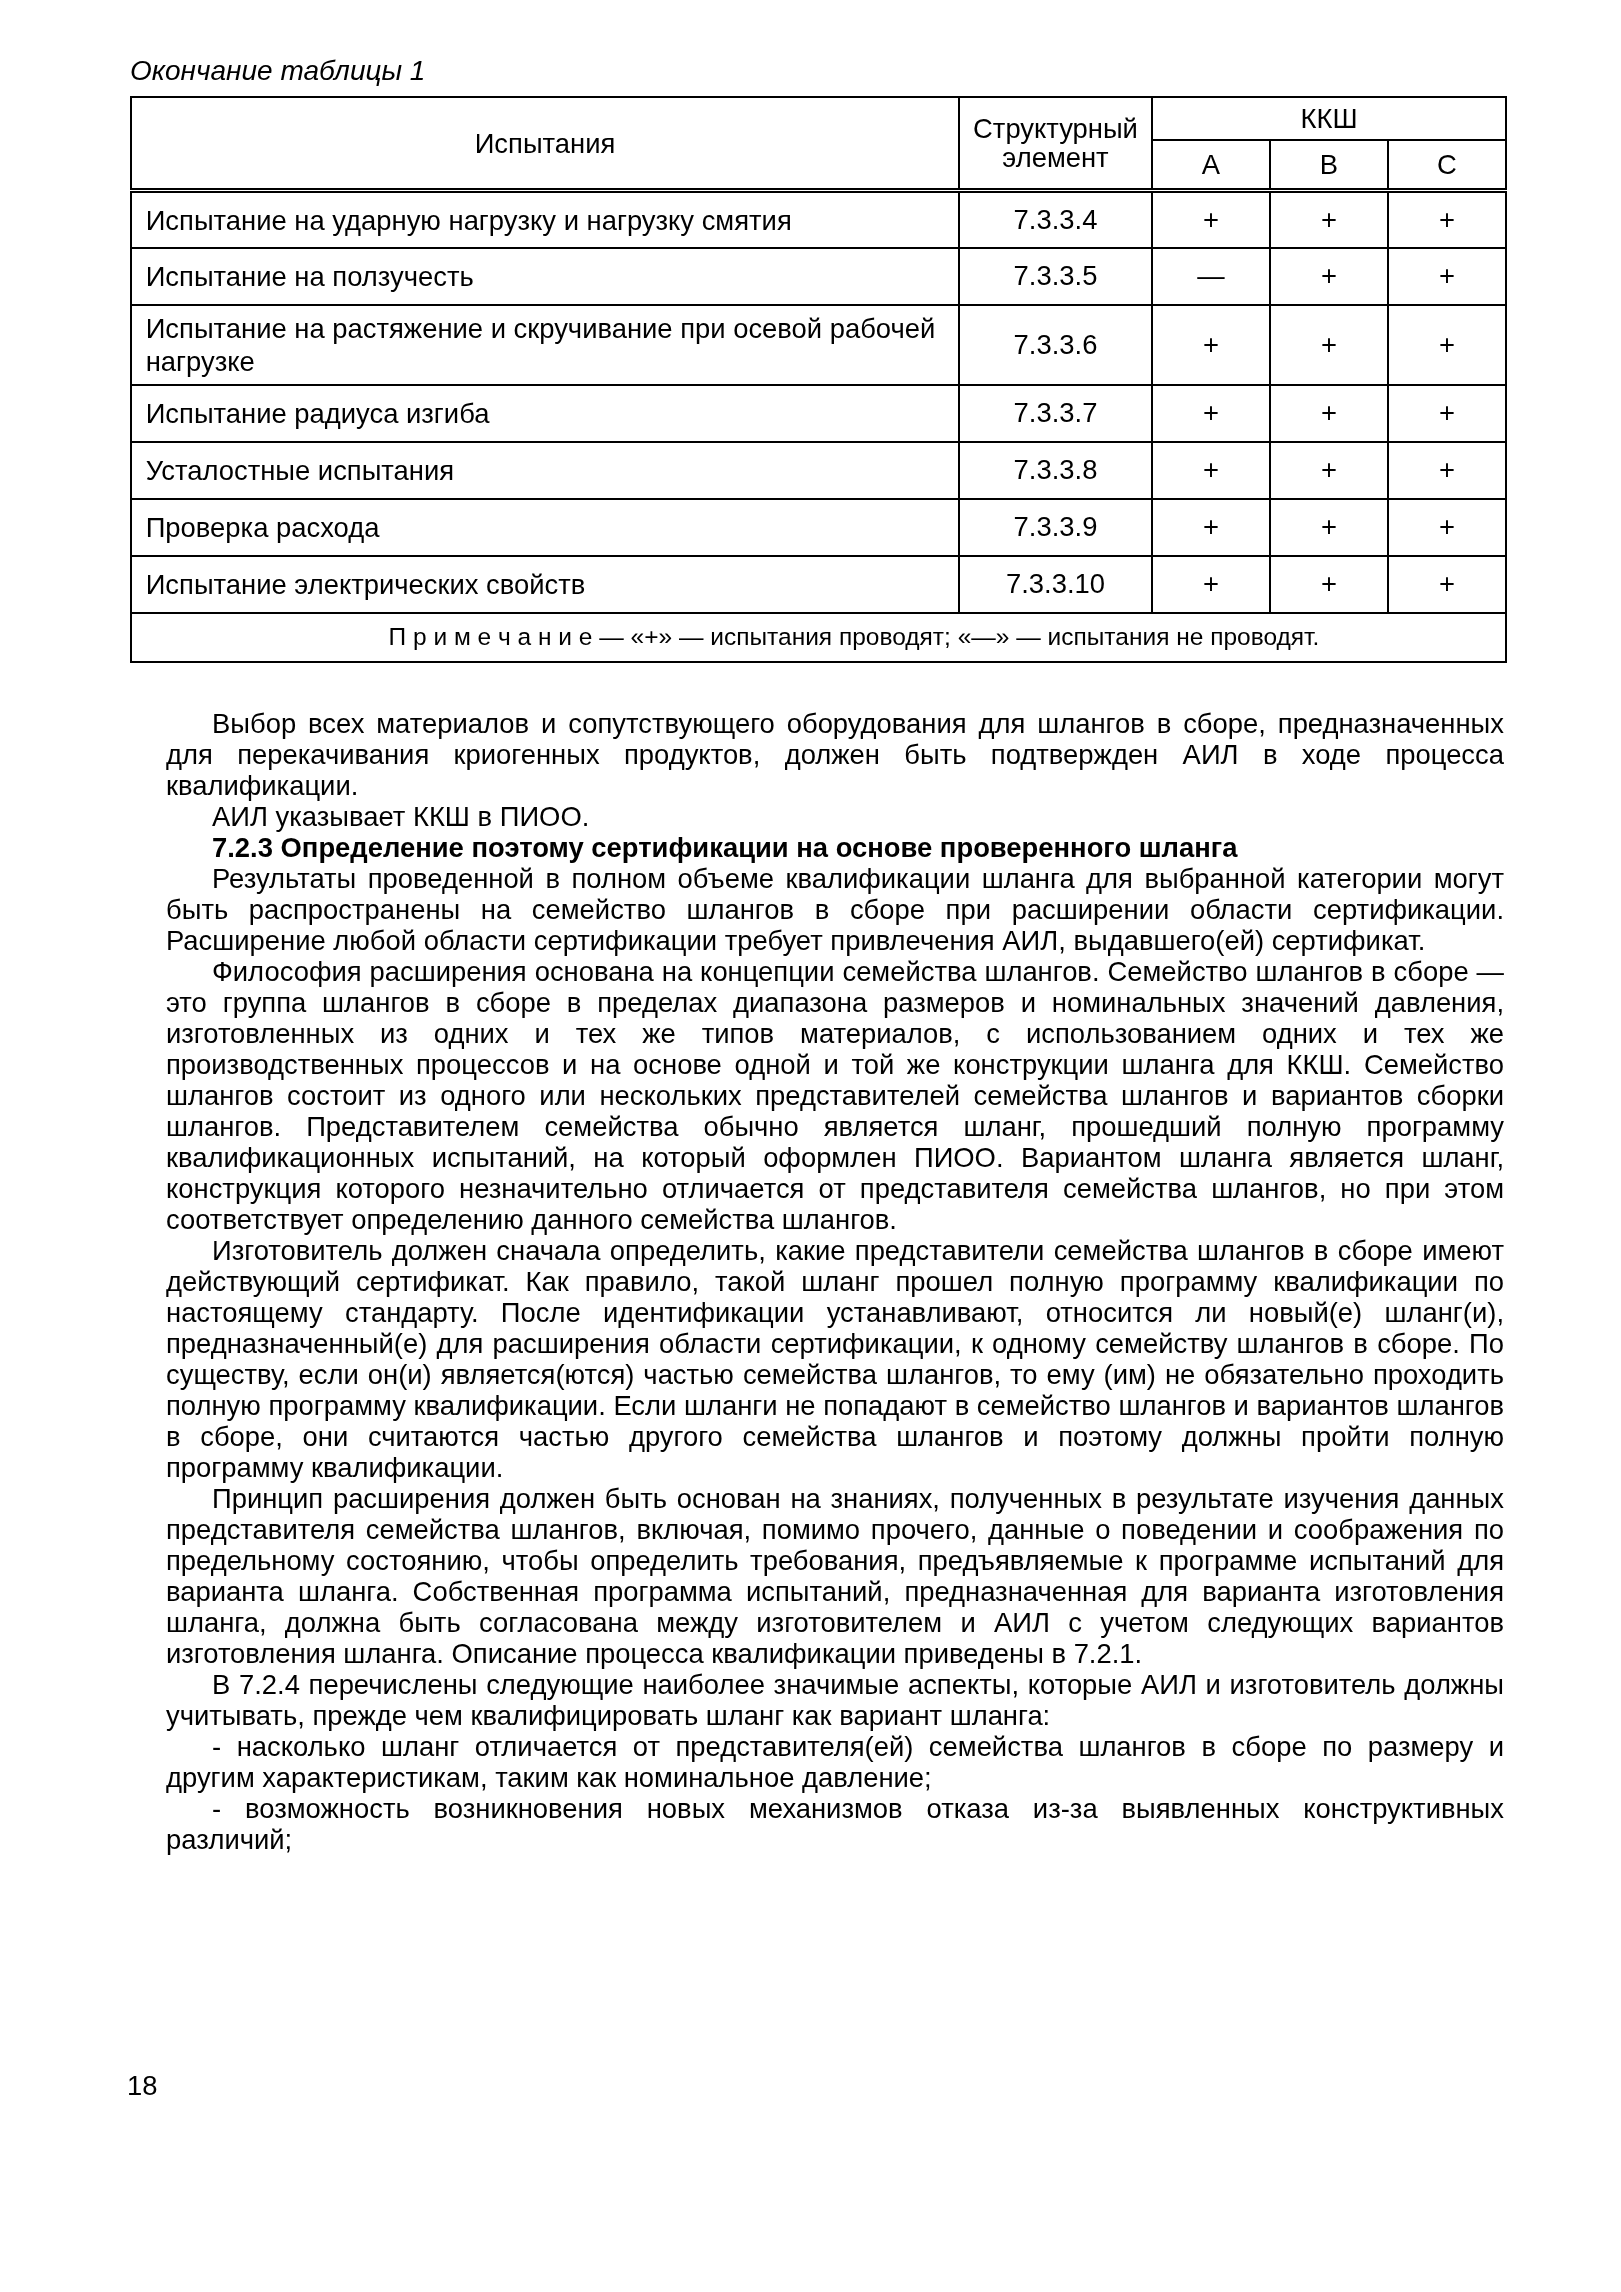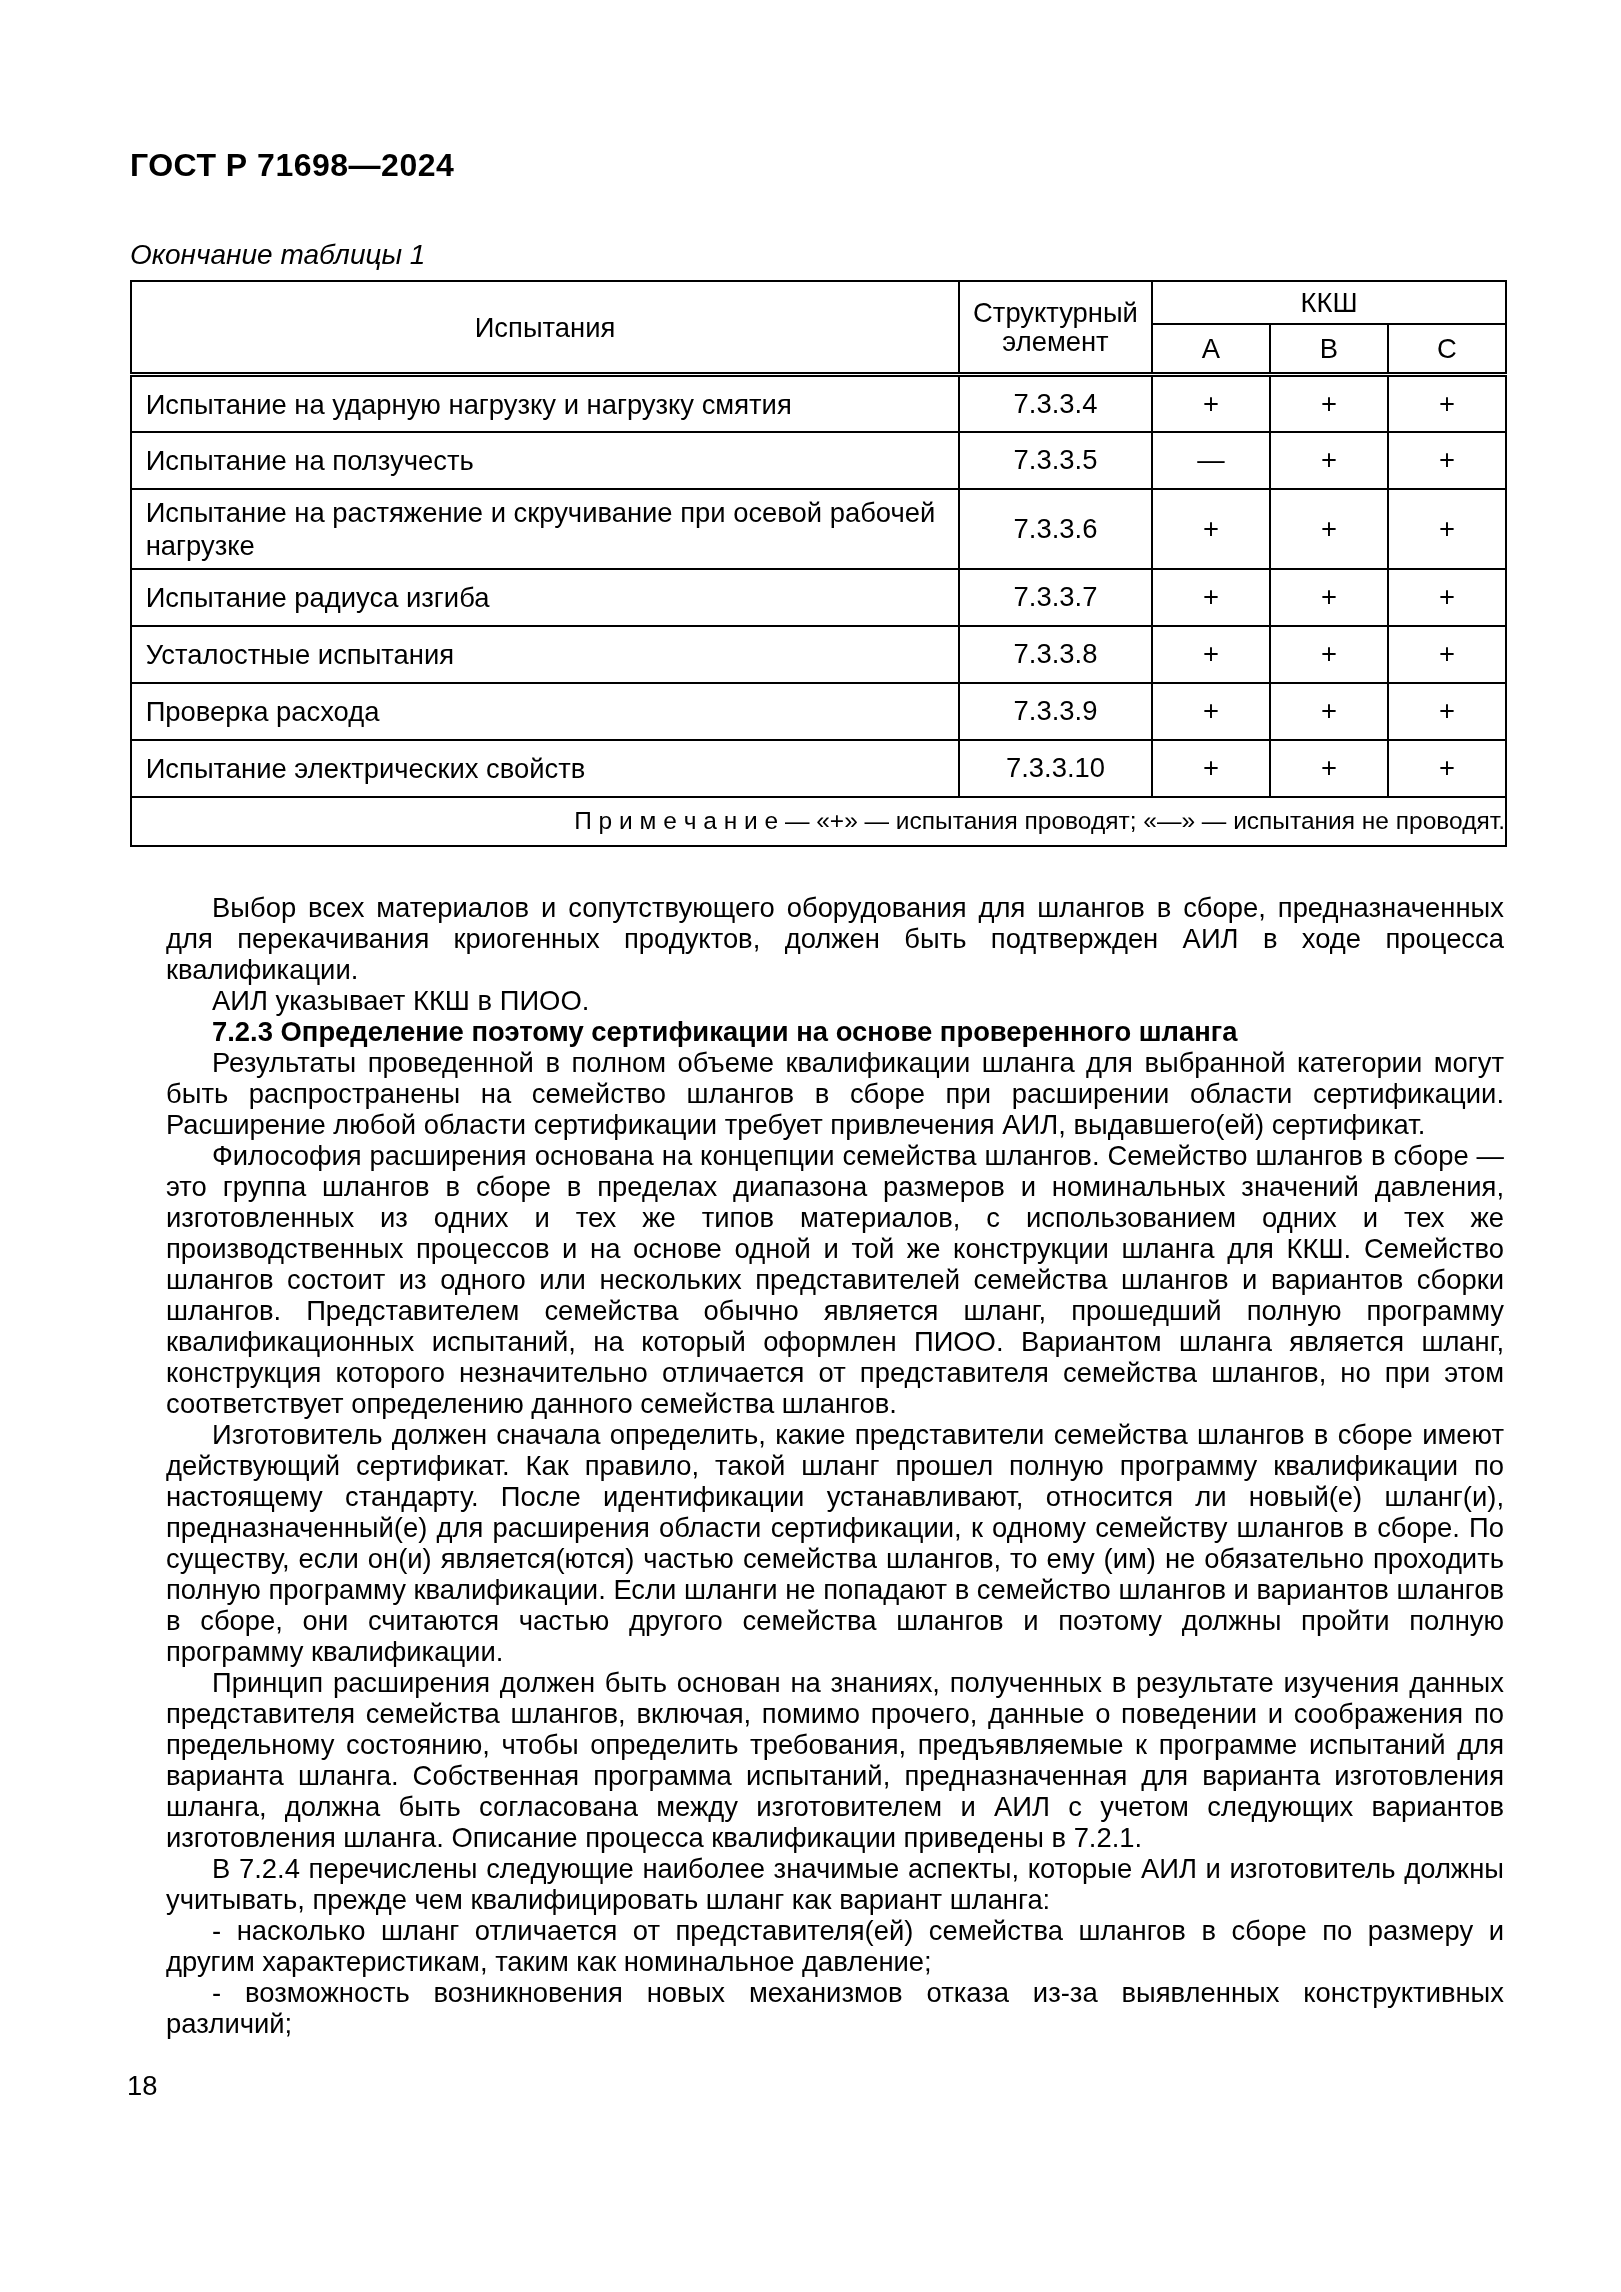--- a/index.html
+++ b/index.html
@@ -60,21 +60,21 @@
     text-align: left;
     padding: 5.9px 9.8px 5.9px 13.7px;
     line-height: 33px;
   }
   td.center { text-align: center; }
   td.heavy { border: 2.9px solid #000000; }
   td.note-cell {
     height: 49px;
     font-size: 24.5px;
     padding-left: 71px;
-    text-align: right;
+    text-align: center;
   }
   .body-text {
     margin-top: 45px;
     font-size: 27.4px;
     line-height: 31px;
     text-align: justify;
     margin-left: 36px;
   }
   .body-text p {
     text-indent: 46px;
@@ -87,21 +87,20 @@
     top: 2070px;
     font-size: 27.4px;
   }
 </style>
 </head>
 <body>
 
 <div class="page">
   <div class="content">
 
-    <div class="doc-header">ГОСТ Р 71698—2024</div>
 
     <div class="table-caption">Окончание таблицы 1</div>
 
     <table class="results">
       <colgroup>
         <col class="c-test">
           <col class="c-el">
           <col class="c-a">
           <col class="c-b">
           <col class="c-c">

